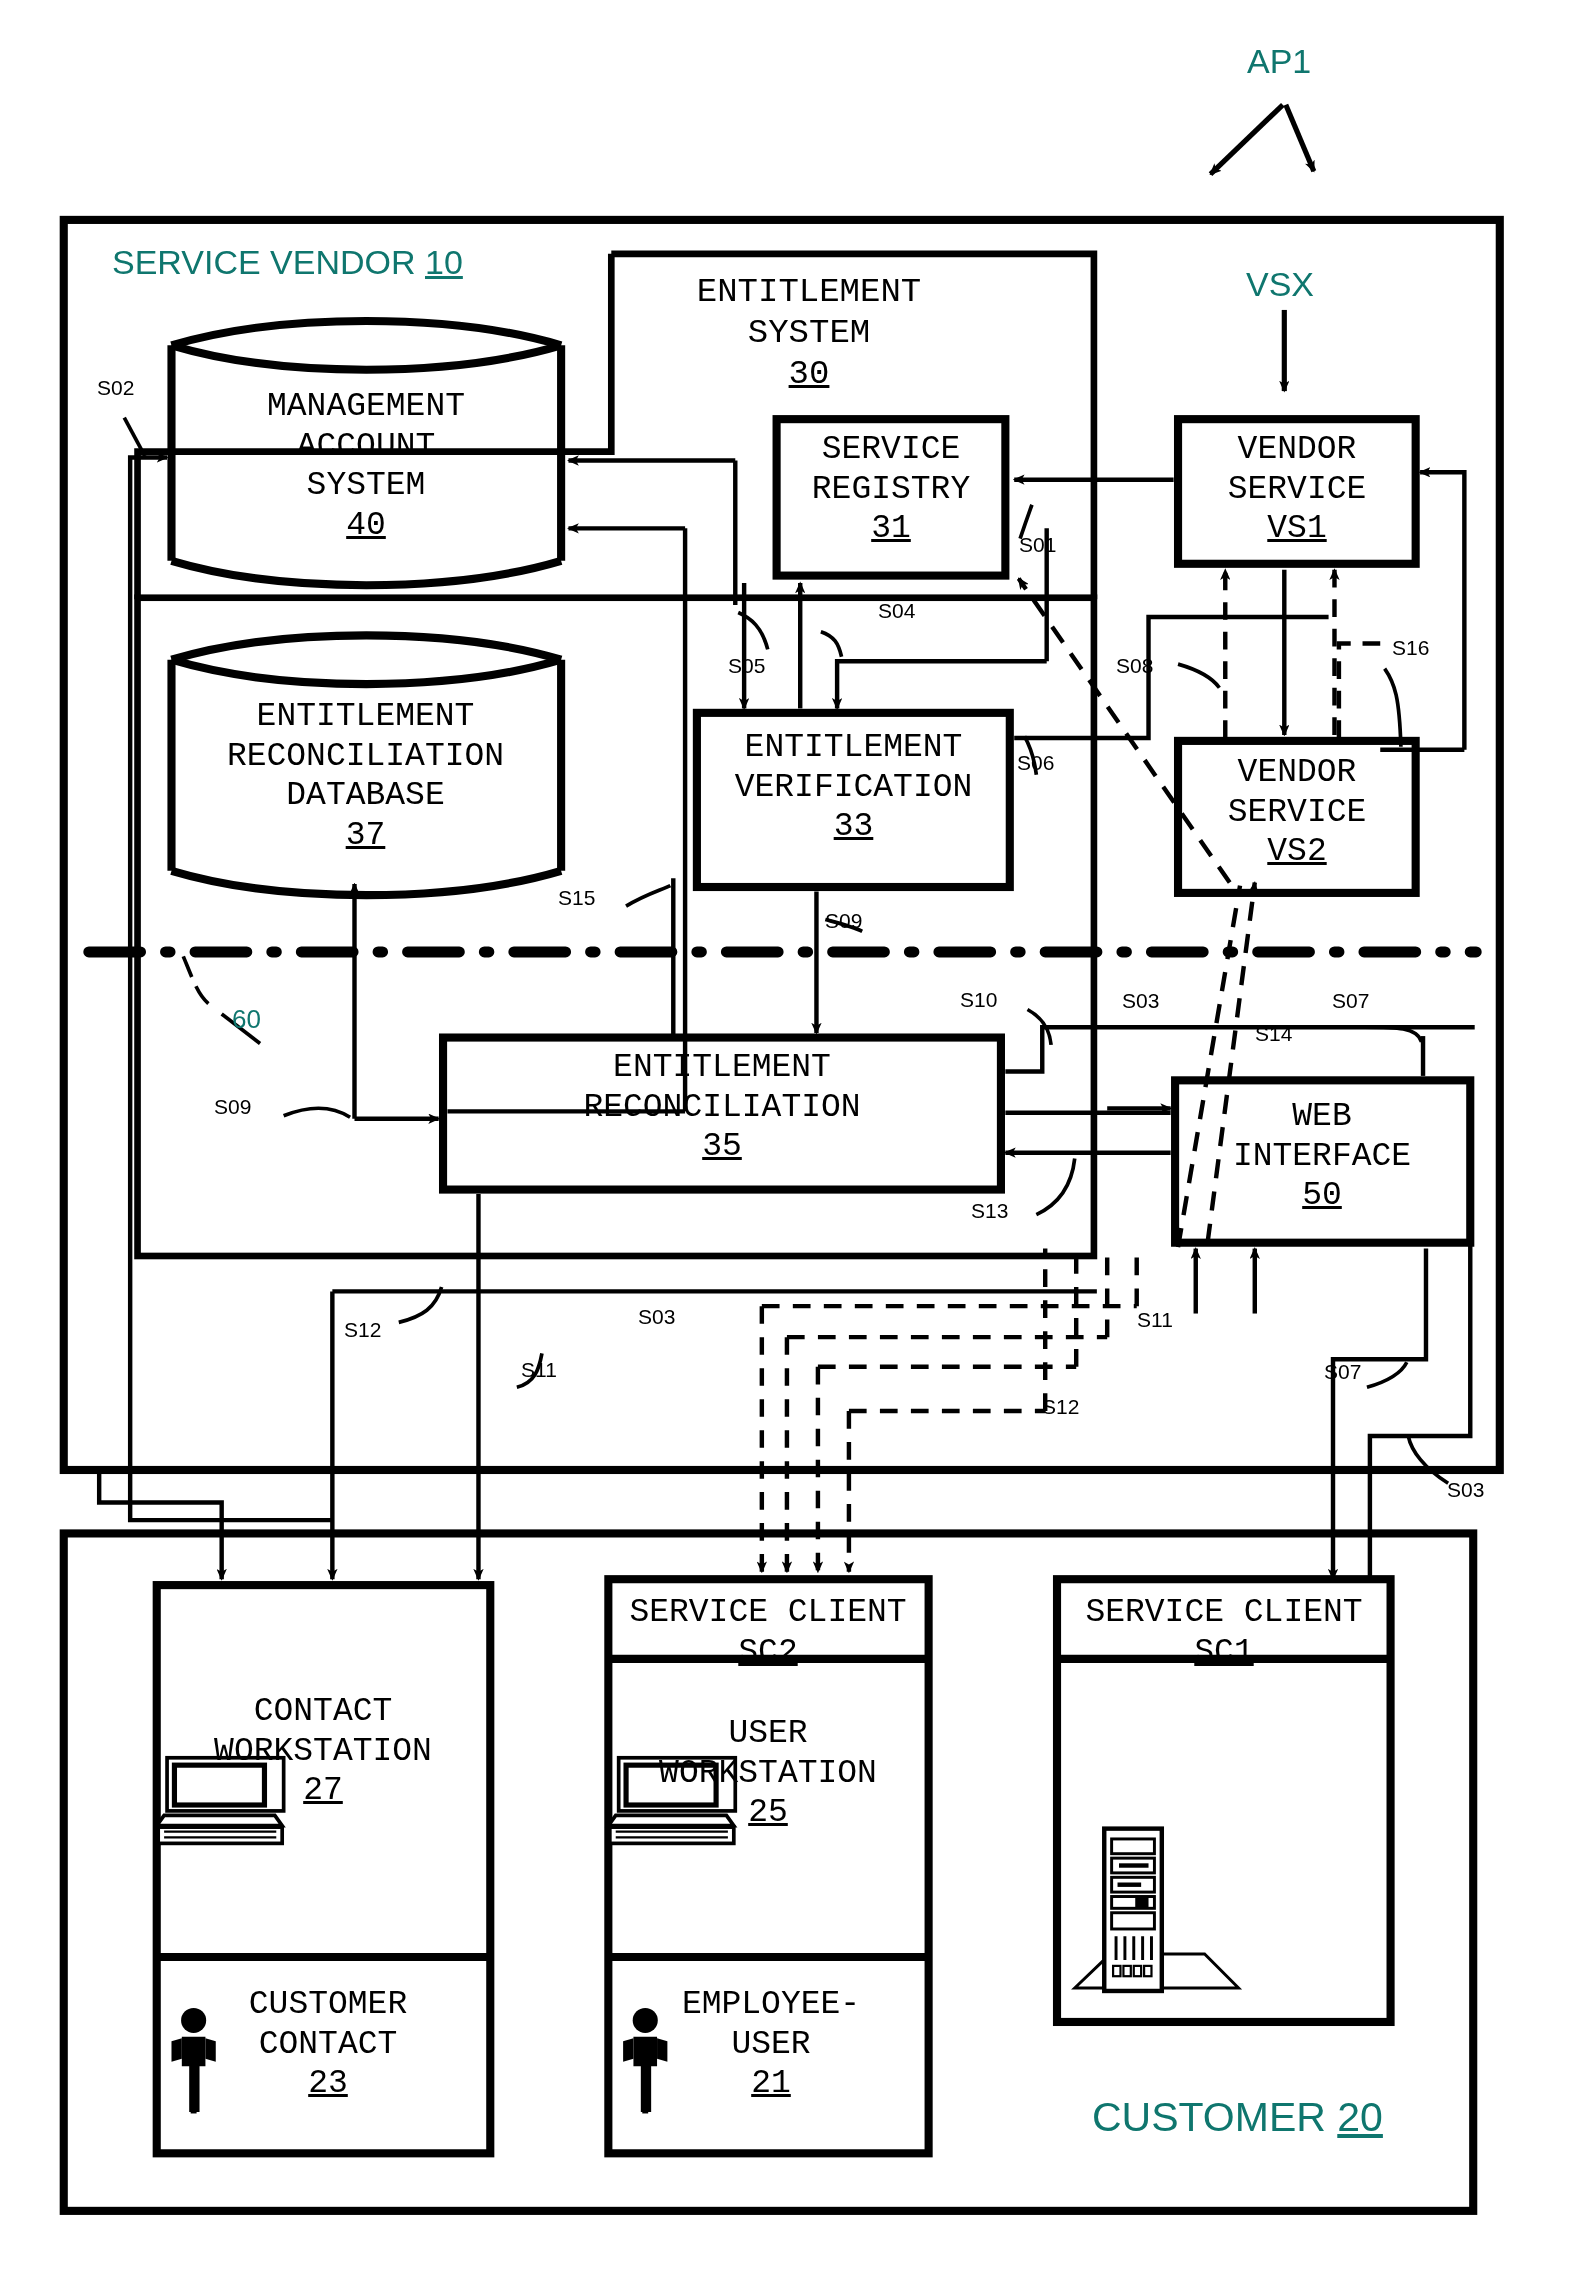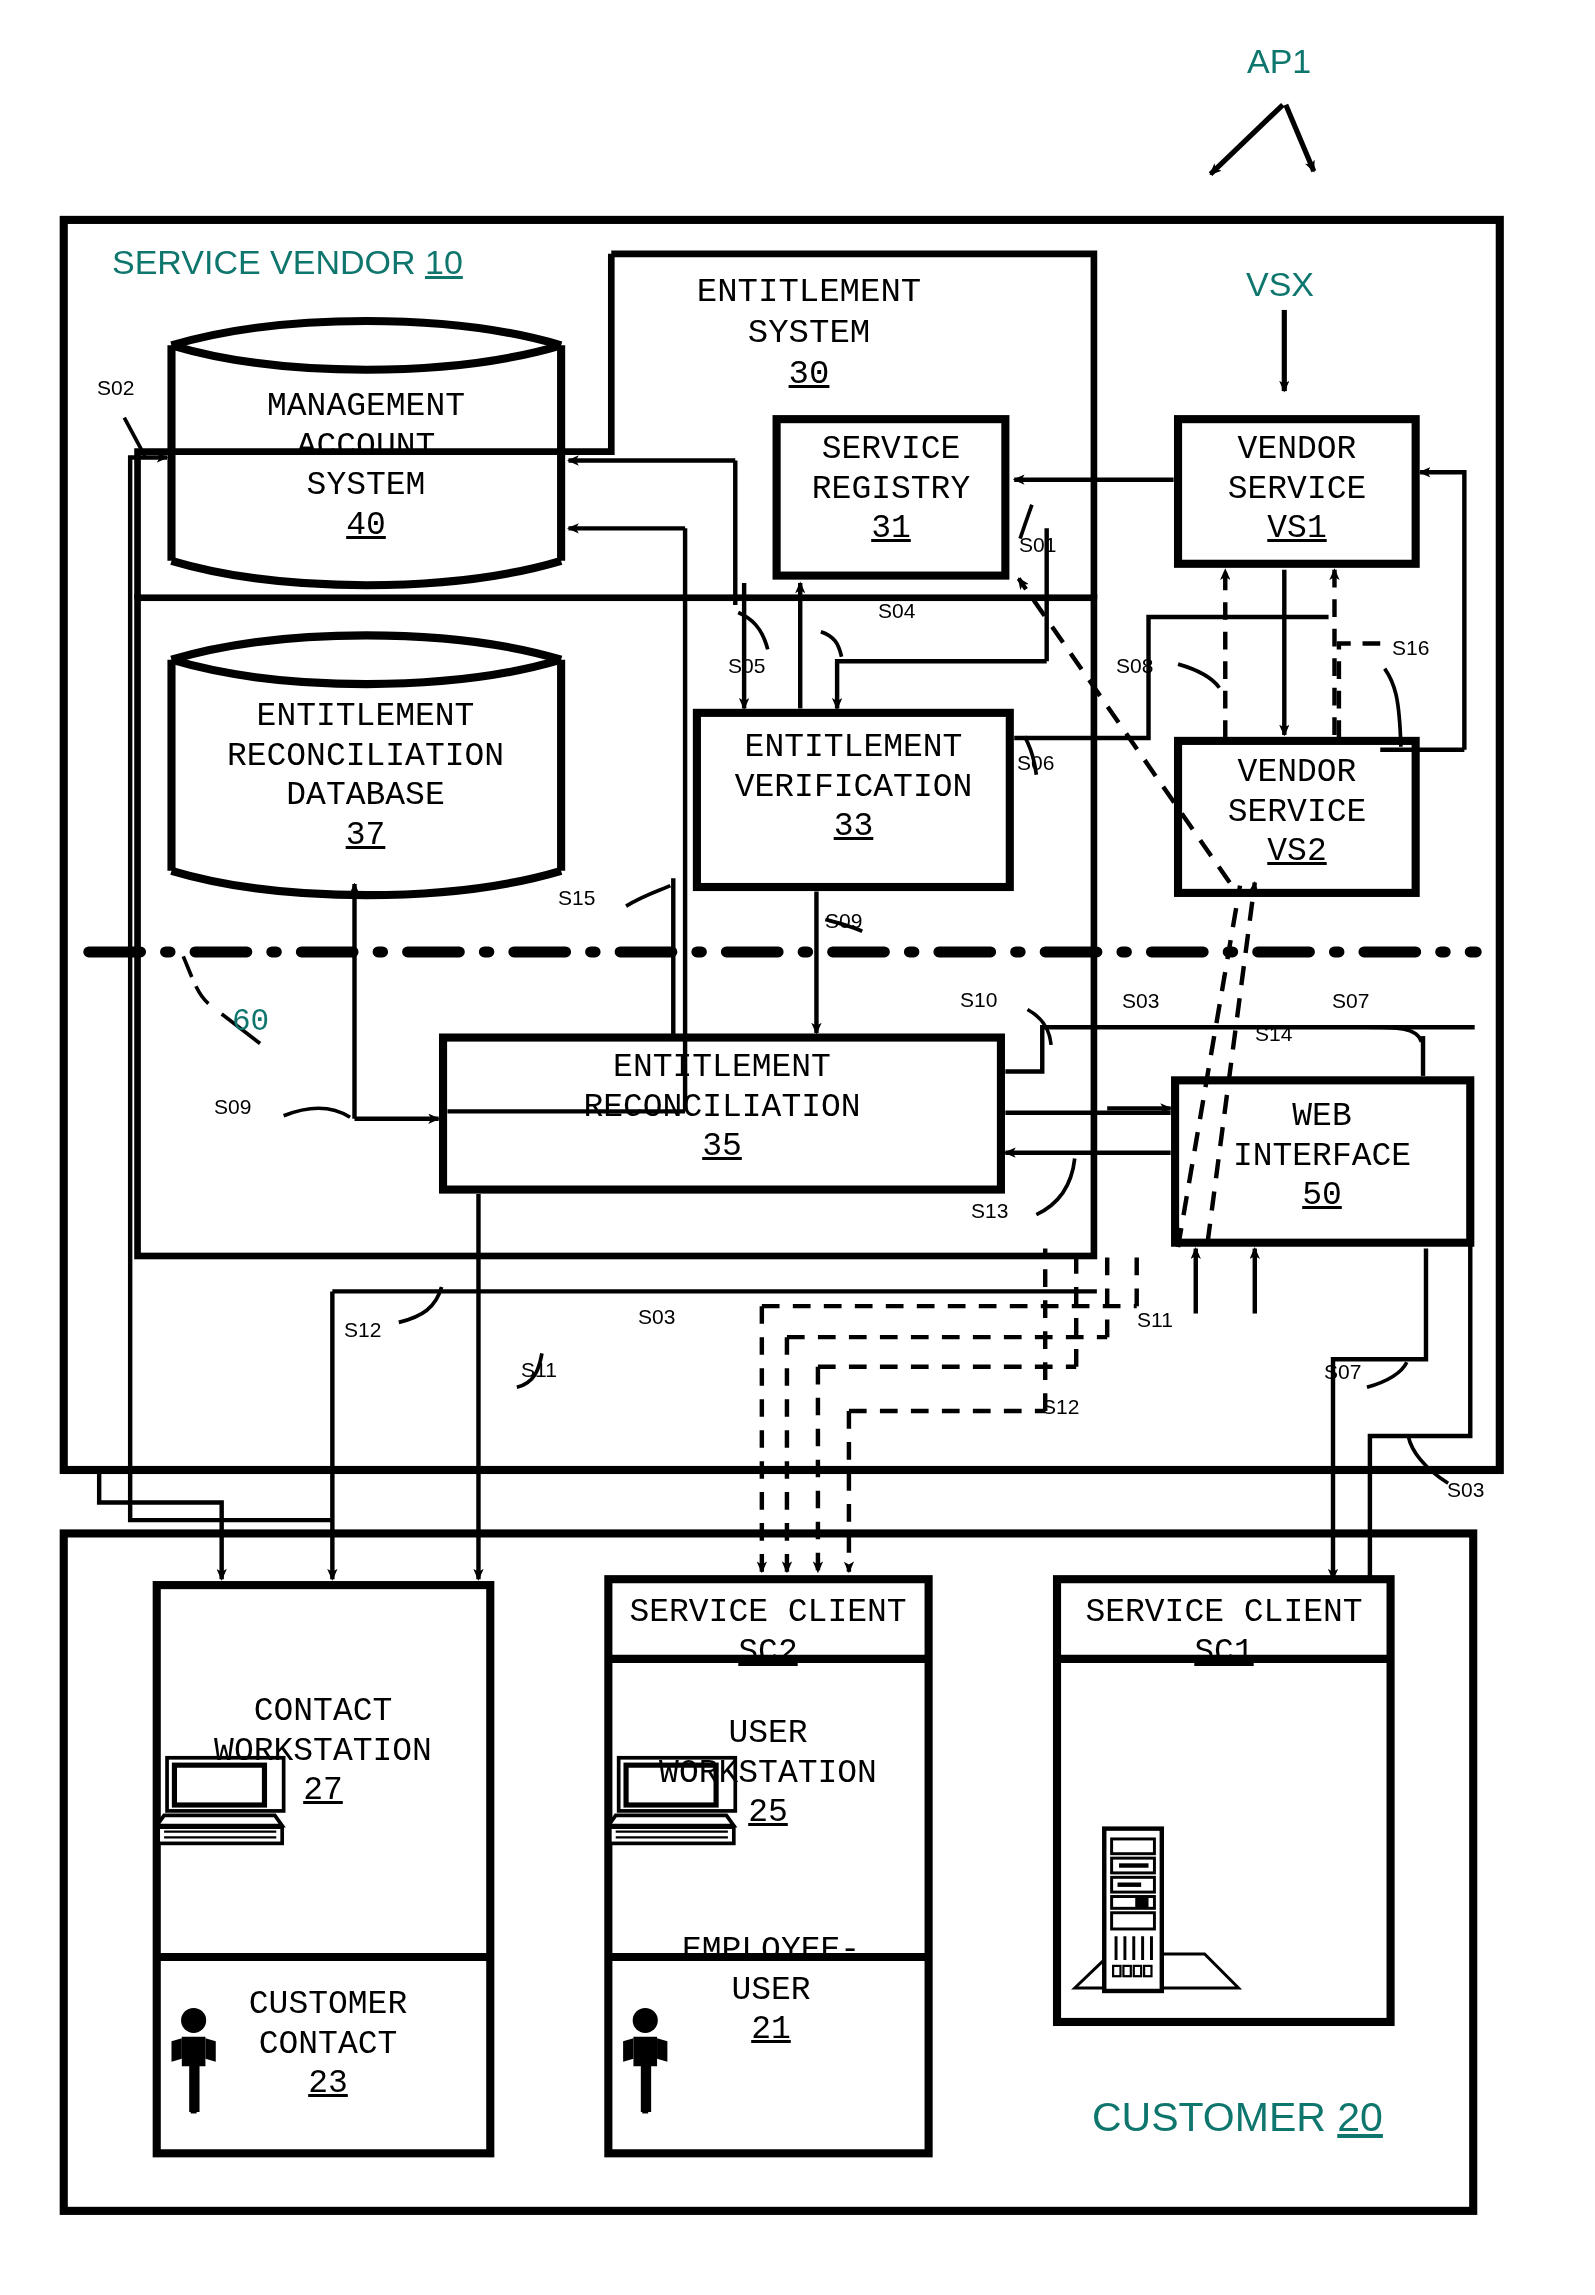--- a/index.html
+++ b/index.html
@@ -262,21 +262,21 @@
         <rect x="1536" y="2664" width="10" height="14"></rect>
         <rect x="1550" y="2664" width="10" height="14"></rect>
       </g>
     </g>
   </svg>
 
   <div class="lbl" style="left:1247px; top:41px; font-size:34px;">AP1</div>
 
   <div class="lbl" style="left:1246px; top:264px; font-size:34px;">VSX</div>
 
-  <div class="lbl" style="left:232px; top:1004px; font-size:31px;font-family:Liberation Mono, monospace;">60</div>
+  <div class="lbl" style="left:232px; top:1004px; font-size:26px;">60</div>
 
   <div class="lbl" style="left:112px; top:242px; font-size:34px; text-align:left;">
     <span>SERVICE VENDOR</span>
     <span class="u">10</span>
   </div>
 
   <div class="lbl" style="left:1092px; top:2093px; font-size:41px; text-align:left;">
     <span>CUSTOMER</span>
     <span class="u">20</span>
   </div>
@@ -353,21 +353,21 @@
     <div>SERVICE CLIENT</div>
     <div class="u">SC2</div>
   </div>
 
   <div class="boxtext" style="left:608px; top:1714px; width:320px; font-size:33px;">
     <div>USER</div>
     <div>WORKSTATION</div>
     <div class="u">25</div>
   </div>
 
-  <div class="boxtext" style="left:611px; top:1931px; width:320px; font-size:33px;">
+  <div class="boxtext" style="left:611px; top:1985px; width:320px; font-size:33px;">
     <div>EMPLOYEE-</div>
     <div>USER</div>
     <div class="u">21</div>
   </div>
 
   <div class="boxtext" style="left:1057px; top:1593px; width:334px; font-size:33px;">
     <div>SERVICE CLIENT</div>
     <div class="u">SC1</div>
   </div>
 

